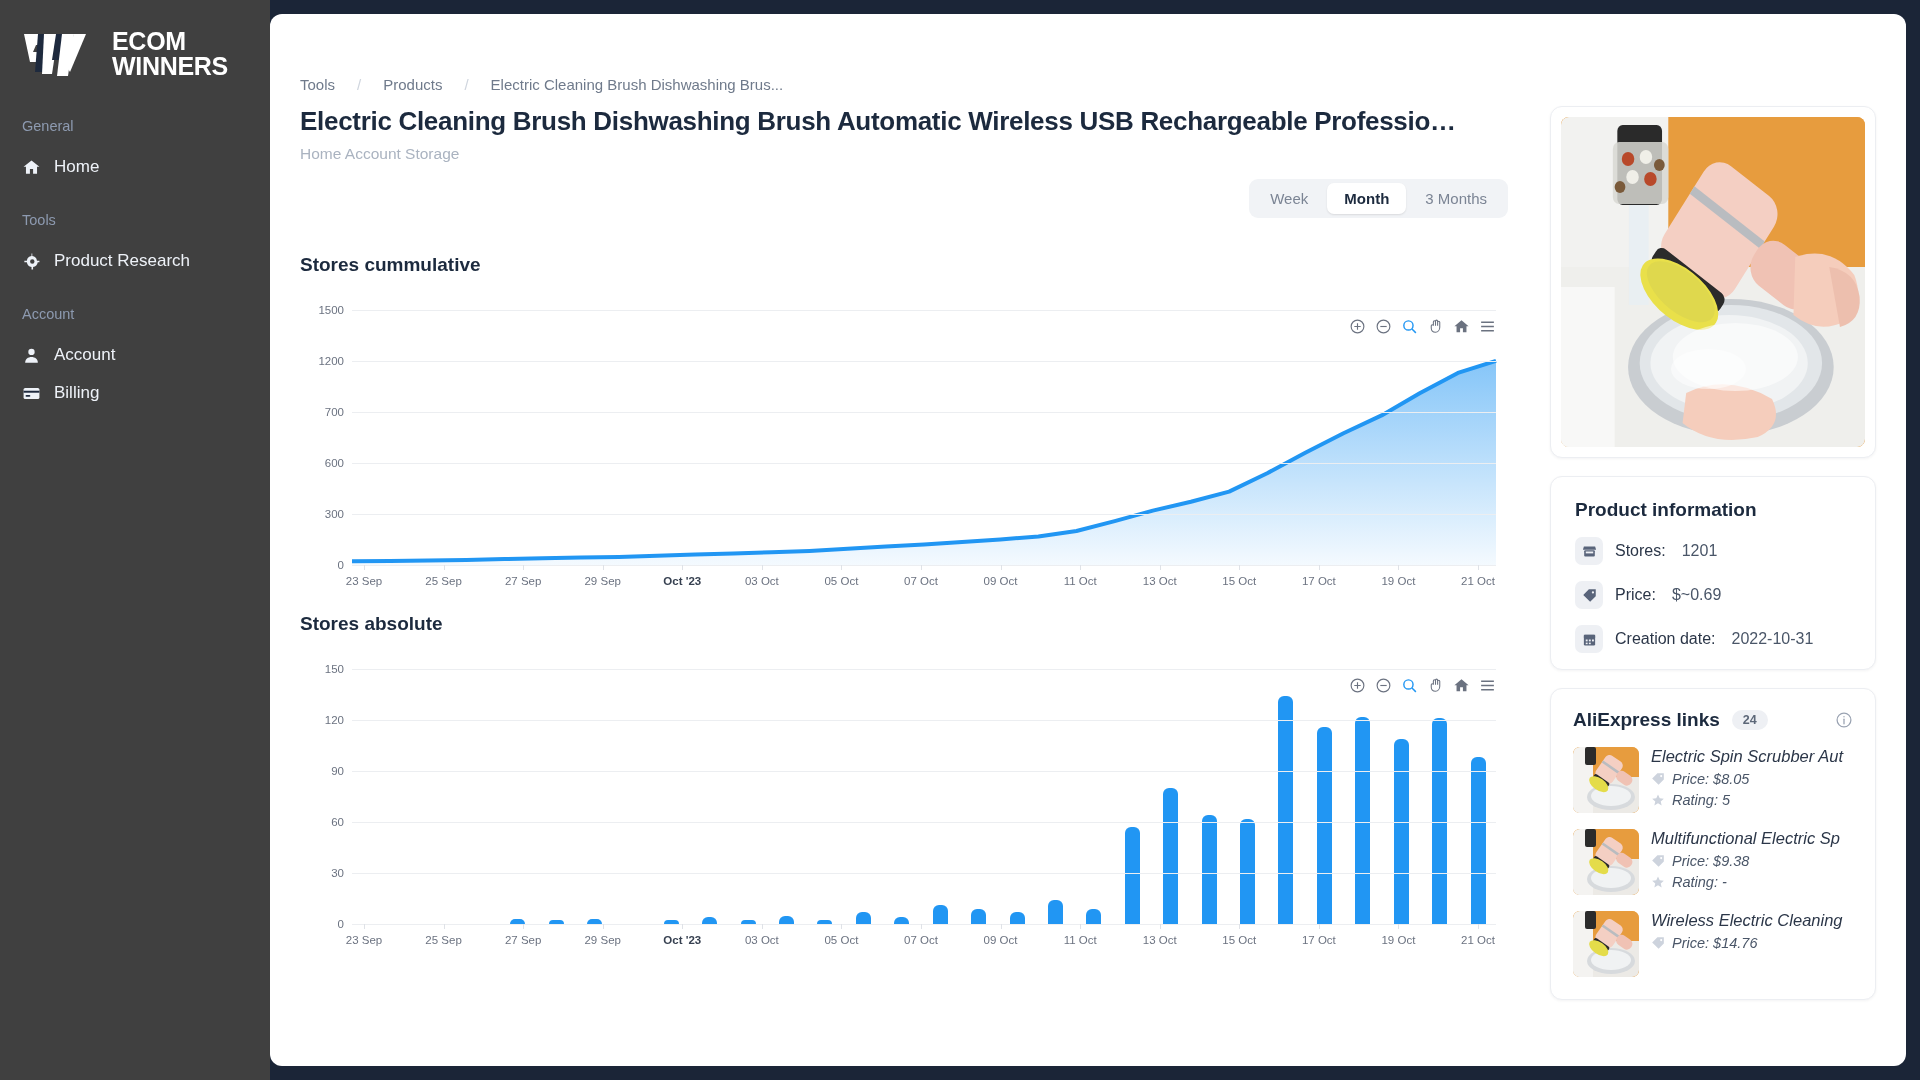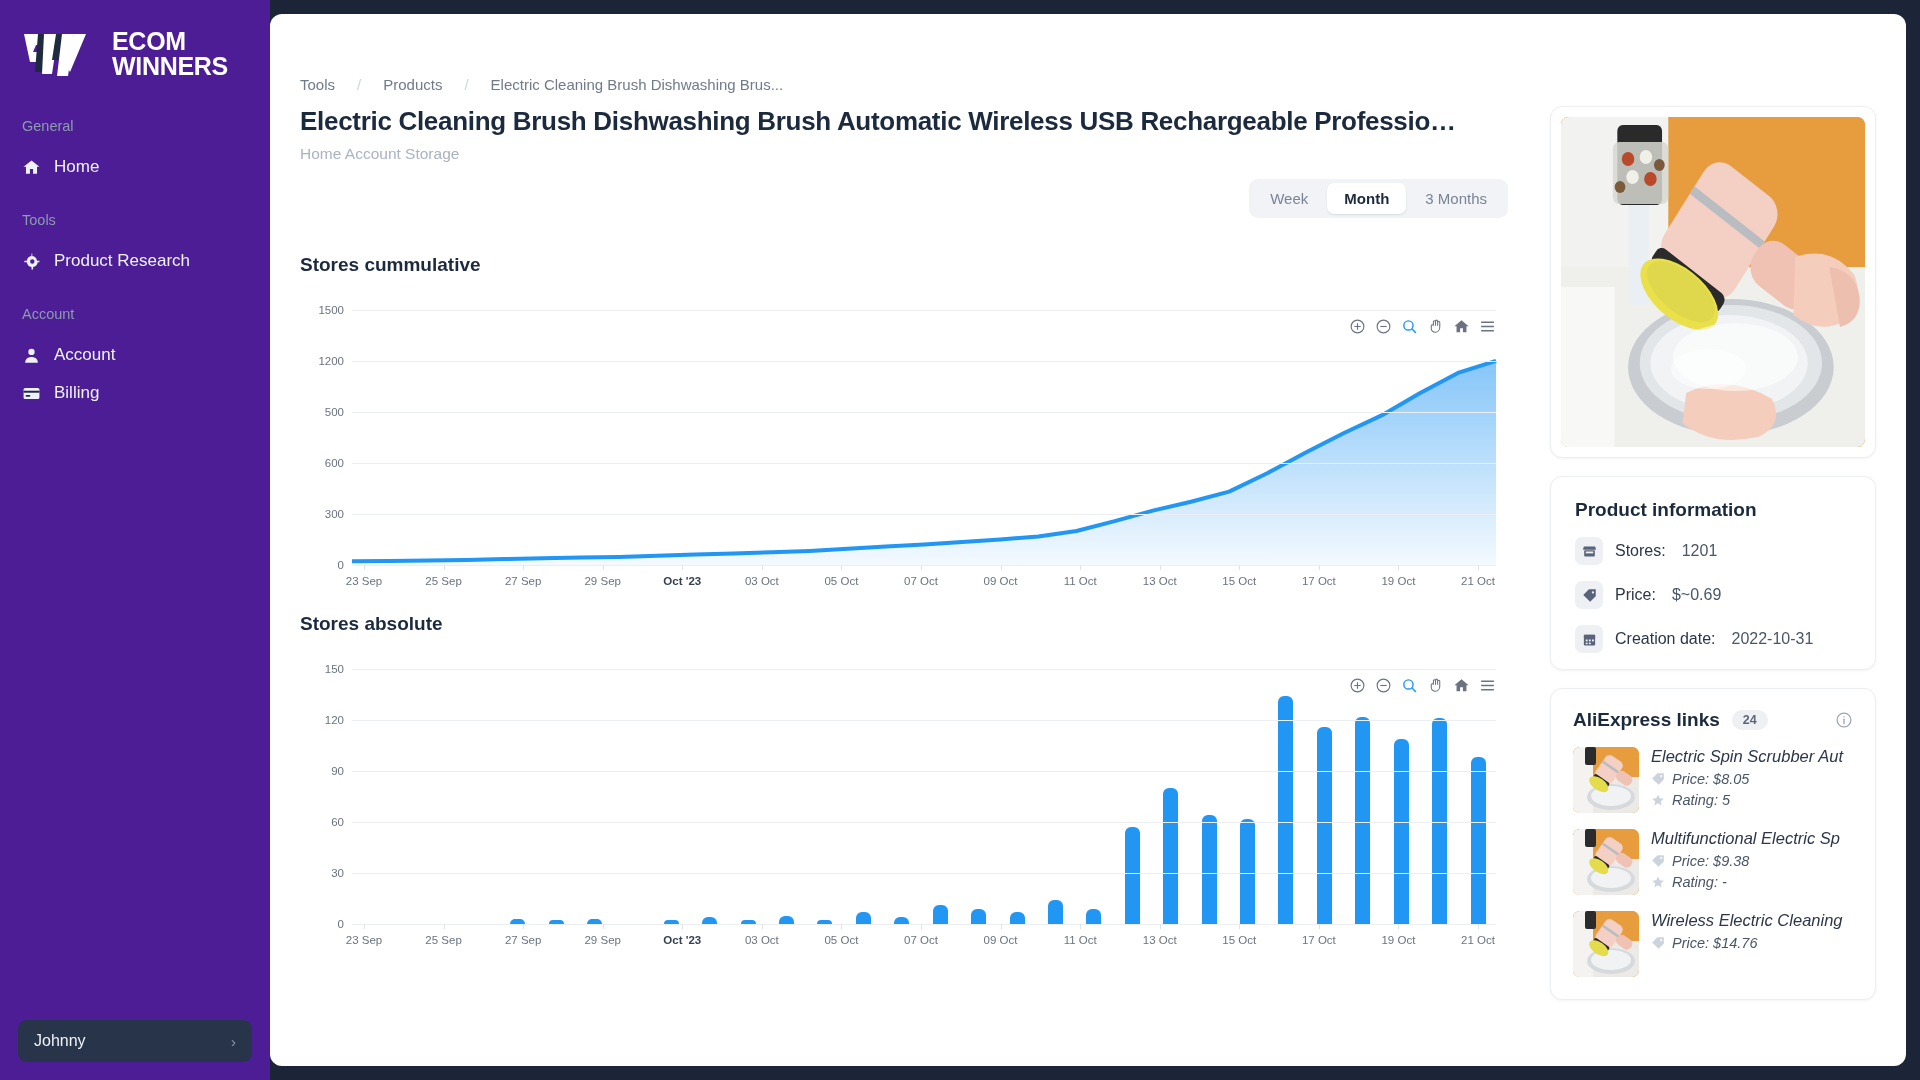--- a/index.html
+++ b/index.html
@@ -13,21 +13,21 @@
     position: relative;
     width: 1920px; height: 1080px;
     display: flex;
     background: #1b2537;
   }
 
   
   #sidebar {
     width: 270px;
     flex: 0 0 270px;
-    background: #4c1d95;
+    background: #404040;
     color: #fff;
     display: flex;
     flex-direction: column;
     position: relative;
   }
   .brand {
     display: flex;
     align-items: center;
     gap: 12px;
     padding: 28px 0 0 22px;
@@ -368,24 +368,20 @@
                 <rect x="2" y="5" width="20" height="14" rx="2"></rect>
                 <rect x="2" y="8.5" width="20" height="2.5" fill="#1e2a3e"></rect>
                 <rect x="4.5" y="14" width="6" height="2" rx="1" fill="#1e2a3e"></rect>
               </svg>
           </span>
           <span>Billing</span>
         </div>
       </div>
     </nav>
 
-    <div class="user-box">
-      <span class="user-name">Johnny</span>
-      <span class="user-chev">›</span>
-    </div>
   </aside>
 
   <section id="main">
 
     <div class="breadcrumb">
       <span class="crumb">Tools</span>
       <span class="crumb-sep">/</span>
       <span class="crumb">Products</span>
       <span class="crumb-sep">/</span>
       <span class="crumb last">Electric Cleaning Brush Dishwashing Brus...</span>
@@ -441,21 +437,21 @@
                   <svg viewBox="0 0 24 24" stroke="#6b7280" stroke-width="1.8">
                     <path d="M3 6h18M3 12h18M3 18h18"></path>
                   </svg>
                 </span>
             </div>
             <div class="plot" id="plot-cum">
               <div class="y-axis" id="cum-y">
                   <div class="y-tick" style="top: 255px;">0</div>
                   <div class="y-tick" style="top: 204px;">300</div>
                   <div class="y-tick" style="top: 153px;">600</div>
-                  <div class="y-tick" style="top: 102px;">500</div>
+                  <div class="y-tick" style="top: 102px;">700</div>
                   <div class="y-tick" style="top: 51px;">1200</div>
                   <div class="y-tick" style="top: 0px;">1500</div>
                 </div>
               <div class="grid-area" id="cum-grid">
                 <svg class="series" id="cum-series" viewBox="0 0 1000 255" preserveAspectRatio="none">
                     <defs>
                       <linearGradient id="areaGrad" x1="0" y1="0" x2="0" y2="1">
                         <stop offset="0%" stop-color="#2196f3" stop-opacity="0.55"></stop>
                         <stop offset="100%" stop-color="#2196f3" stop-opacity="0.05"></stop>
                       </linearGradient>

